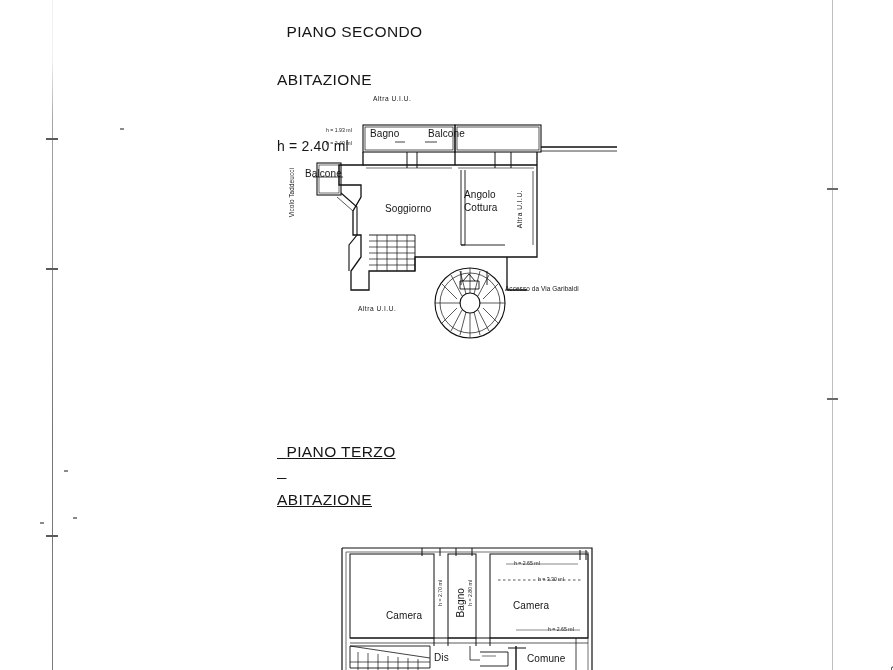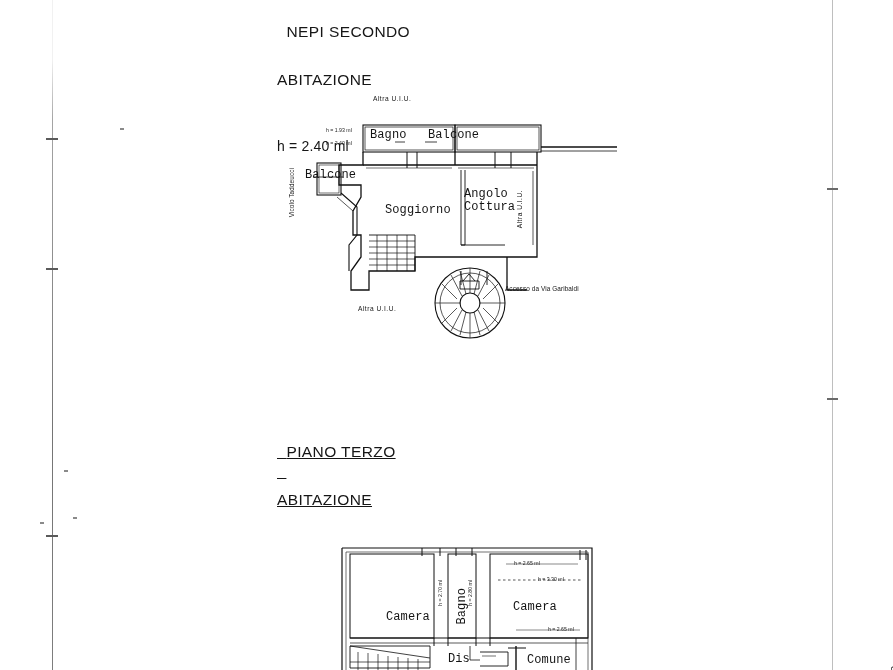--- a/index.html
+++ b/index.html
@@ -98,22 +98,21 @@
     position: absolute;
   }
   .lbl {
     position: absolute;
     font-size: 6.4px;
     color: #141414;
     white-space: nowrap;
     letter-spacing: 0.1px;
   }
   .lbl-room {
-    font-size: 12px;
-    font-family: Liberation Mono, monospace;
+    font-size: 10px;
   }
   .lbl-v {
     writing-mode: vertical-rl;
     transform: rotate(180deg);
   }
   .lbl-tiny {
     font-size: 5.2px;
     letter-spacing: 0px;
     color: #222;
   }
@@ -131,21 +130,21 @@
 <div class="scan-tick" style="top:535px;"></div>
 <div class="scan-dot" style="left:40px;top:522px;"></div>
 <div class="scan-dot" style="left:64px;top:470px;"></div>
 <div class="scan-dot" style="left:120px;top:128px;"></div>
 <div class="scan-dot" style="left:73px;top:517px;"></div>
 <div class="scan-line-right"></div>
 <div class="scan-tick-right" style="top:188px;"></div>
 <div class="scan-tick-right" style="top:398px;"></div>
 
 <div class="plan-title" style="left:277px; top:2px;">
-  <span>NEPI SECONDO</span>
+  <span>PIANO SECONDO</span>
   <span class="sub">ABITAZIONE</span>
   <span class="hnote">h = 2.40 ml</span>
 </div>
 
 <svg class="fp" style="left:265px; top:85px;" width="370" height="270" viewBox="0 0 370 270">
   <g fill="none" stroke="#111" stroke-width="1.1" stroke-linejoin="miter">
 
     <rect x="98" y="40" width="92" height="27"></rect>
     <rect x="100" y="42" width="88" height="23" stroke-width="0.7"></rect>
     <rect x="190" y="40" width="86" height="27"></rect>
@@ -300,21 +299,21 @@
     <path d="M140 106 L140 120 L150 120" stroke-width="0.8"></path>
 
     <path d="M246 98 L246 130" stroke-width="0.8"></path>
   </g>
 </svg>
 
 <div class="lbl lbl-room" style="left:386px; top:610px;">Camera</div>
 <div class="lbl lbl-room lbl-v" style="left:455px; top:588px;">Bagno</div>
 <div class="lbl lbl-room" style="left:513px; top:600px;">Camera</div>
 <div class="lbl lbl-room" style="left:527px; top:653px;">Comune</div>
-<div class="lbl lbl-room" style="left:448px; top:652px;">Dis</div>
+<div class="lbl lbl-room" style="left:434px; top:652px;">Dis</div>
 
 <div class="lbl lbl-tiny" style="left:514px; top:560px;">h = 2.65 ml</div>
 <div class="lbl lbl-tiny" style="left:538px; top:576px;">h = 3.30 ml</div>
 <div class="lbl lbl-tiny" style="left:548px; top:626px;">h = 2.65 ml</div>
 <div class="lbl lbl-tiny lbl-v" style="left:437px; top:580px;">h = 2.70 ml</div>
 <div class="lbl lbl-tiny lbl-v" style="left:467px; top:580px;">h = 2.80 ml</div>
 
 <div class="margin-strip">09/07/2024 - Comune di NEPI(F868) - &lt; Foglio    - Particella    - Subalterno</div>
 
 </body></html>

